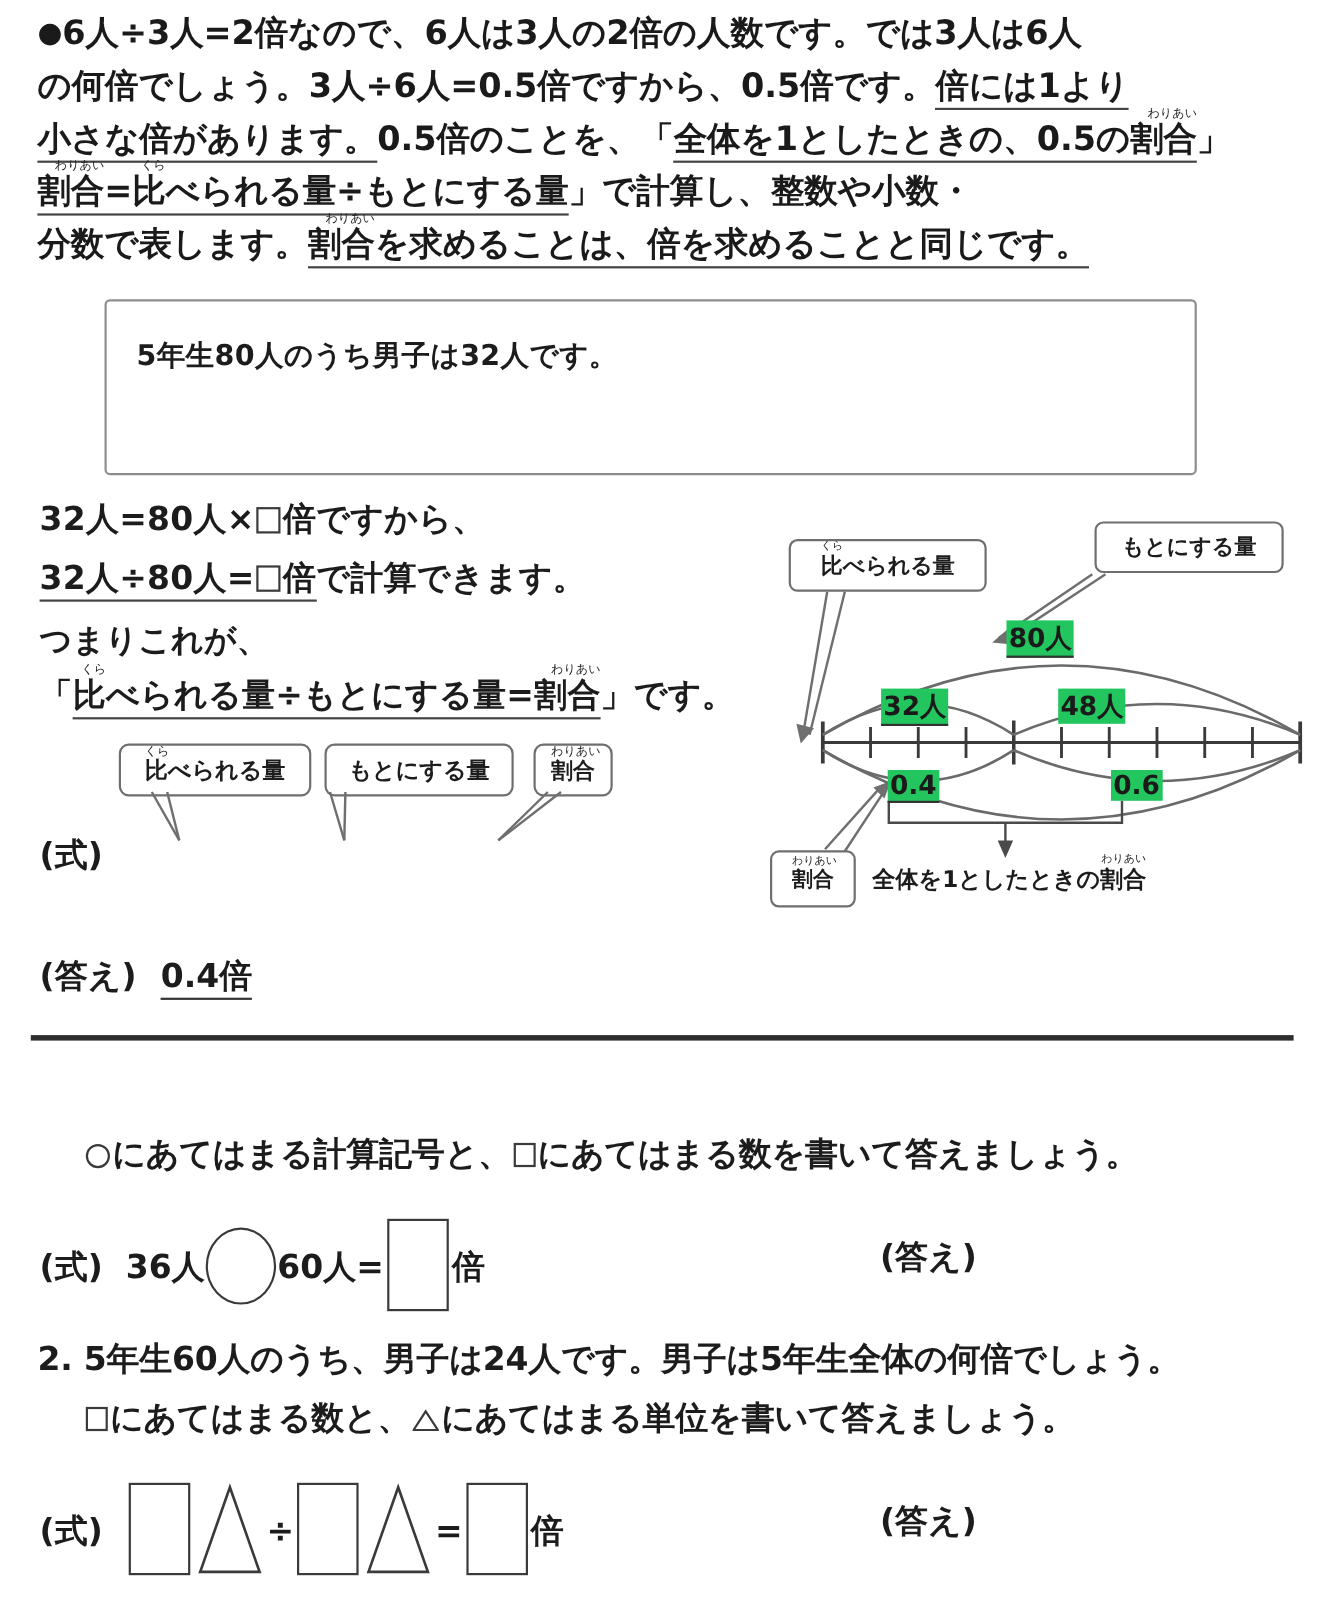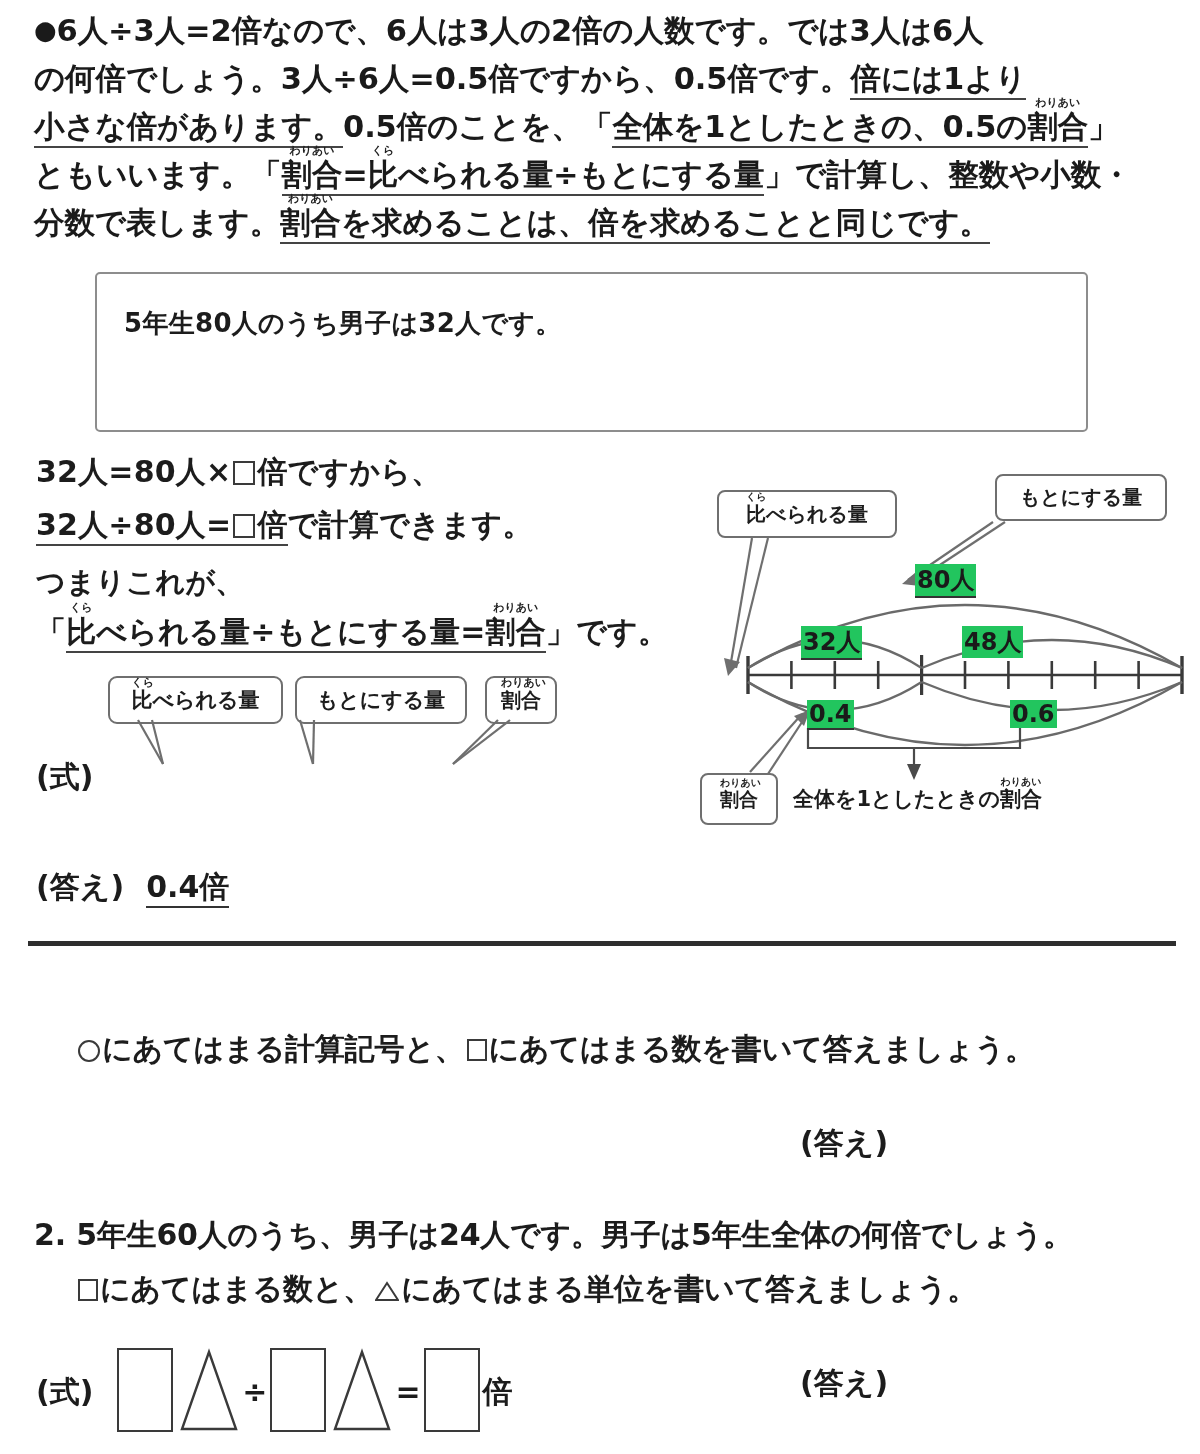--- a/index.html
+++ b/index.html
@@ -39,23 +39,23 @@
     position: relative;
     line-height: 1;
     vertical-align: baseline;
   }
   .ruby-wrap > .rb { display: block; }
   .ruby-wrap > .rt {
     position: absolute;
     left: 0; right: 0;
     top: -15px;
     font-size: 11px;
-    font-weight: 700;
+    font-weight: 400;
     letter-spacing: 0px;
-    text-align: center;
+    text-align: right;
     white-space: nowrap;
     color: #222;
   }
 
   
   .example-box {
     position: absolute;
     left: 95px;
     top: 272px;
     width: 993px;
@@ -301,21 +301,21 @@
     <div>
       <span class="bullet">●</span><span>6人÷3人=2倍なので、6人は3人の2倍の人数です。では3人は6人</span>
     </div>
     <div>
       <span>の何倍でしょう。3人÷6人=0.5倍ですから、0.5倍です。</span><span class="u">倍には1より</span>
     </div>
     <div>
       <span class="u">小さな倍があります。</span><span>0.5倍のことを、「</span><span class="u"><span>全体を1としたときの、0.5の</span><span class="ruby-wrap"><span class="rt">わりあい</span><span class="rb">割合</span></span></span><span>」</span>
     </div>
     <div>
-      <span>ともいいます。「</span><span class="u"><span class="ruby-wrap"><span class="rt">わりあい</span><span class="rb">割合</span></span><span>=</span><span class="ruby-wrap"><span class="rt">くら</span><span class="rb">比</span></span><span>べられる量÷もとにする量</span></span><span>」で計算し、整数や小数・</span>
+      <span class="u"><span class="ruby-wrap"><span class="rt">わりあい</span><span class="rb">割合</span></span><span>=</span><span class="ruby-wrap"><span class="rt">くら</span><span class="rb">比</span></span><span>べられる量÷もとにする量</span></span><span>」で計算し、整数や小数・</span>
     </div>
     <div>
       <span>分数で表します。</span><span class="u"><span class="ruby-wrap"><span class="rt">わりあい</span><span class="rb">割合</span></span><span>を求めることは、倍を求めることと同じです。</span></span>
     </div>
   </div>
 
   <div class="example-box">
     <div class="example-line l1">5年生80人のうち男子は32人です。</div>
   </div>
 
@@ -438,20 +438,23 @@
       <span>全体を1としたときの</span><span class="ruby-wrap"><span class="rt">わりあい</span><span class="rb">割合</span></span>
     </div>
   </div>
 
   <div class="divider"></div>
 
   <div class="q-line q1b">
     <span class="small-circle-inline"></span><span>にあてはまる計算記号と、</span><span class="small-box-inline"></span><span>にあてはまる数を書いて答えましょう。</span>
   </div>
 
+  <div class="ans-row ans1">
+    <span>(式)</span>&nbsp;&nbsp;<span>36人</span><span class="circle-glyph"></span><span>60人</span><span>=</span><span class="sq-glyph"></span><span>倍</span>
+  </div>
   <div class="ans-tag ans-tag1">(答え)</div>
 
   <div class="q-line q2a">
     <span>2.</span>&nbsp;<span>5年生60人のうち、男子は24人です。男子は5年生全体の何倍でしょう。</span>
   </div>
   <div class="q-line q2b">
     <span class="small-box-inline"></span><span>にあてはまる数と、</span><span class="small-tri-inline"><svg width="24" height="20" viewBox="0 0 24 20">
           <polygon points="12,2 23,19 1,19" fill="none" stroke="#3a3a3a" stroke-width="2"></polygon>
         </svg></span><span>にあてはまる単位を書いて答えましょう。</span>
   </div>

